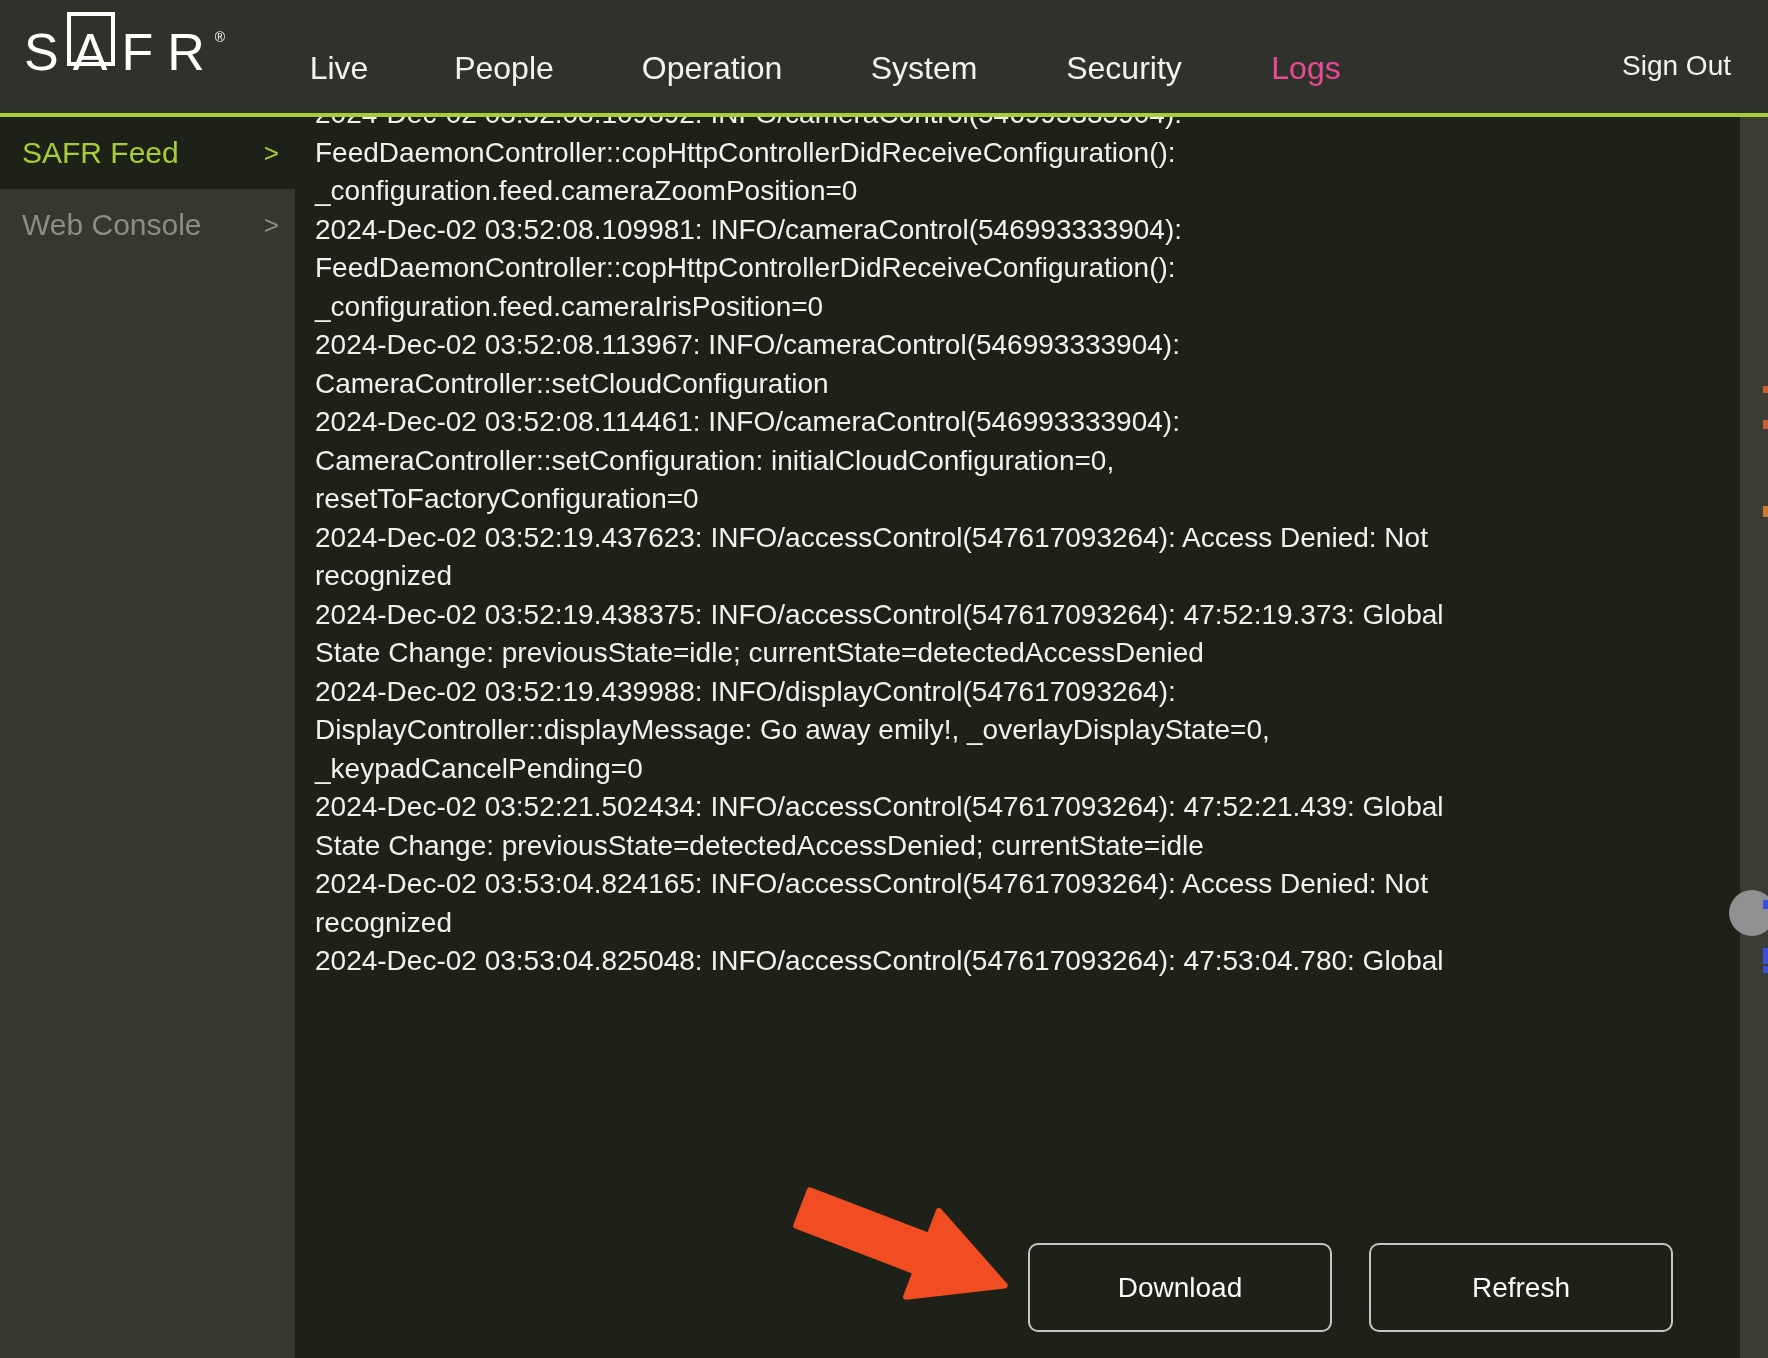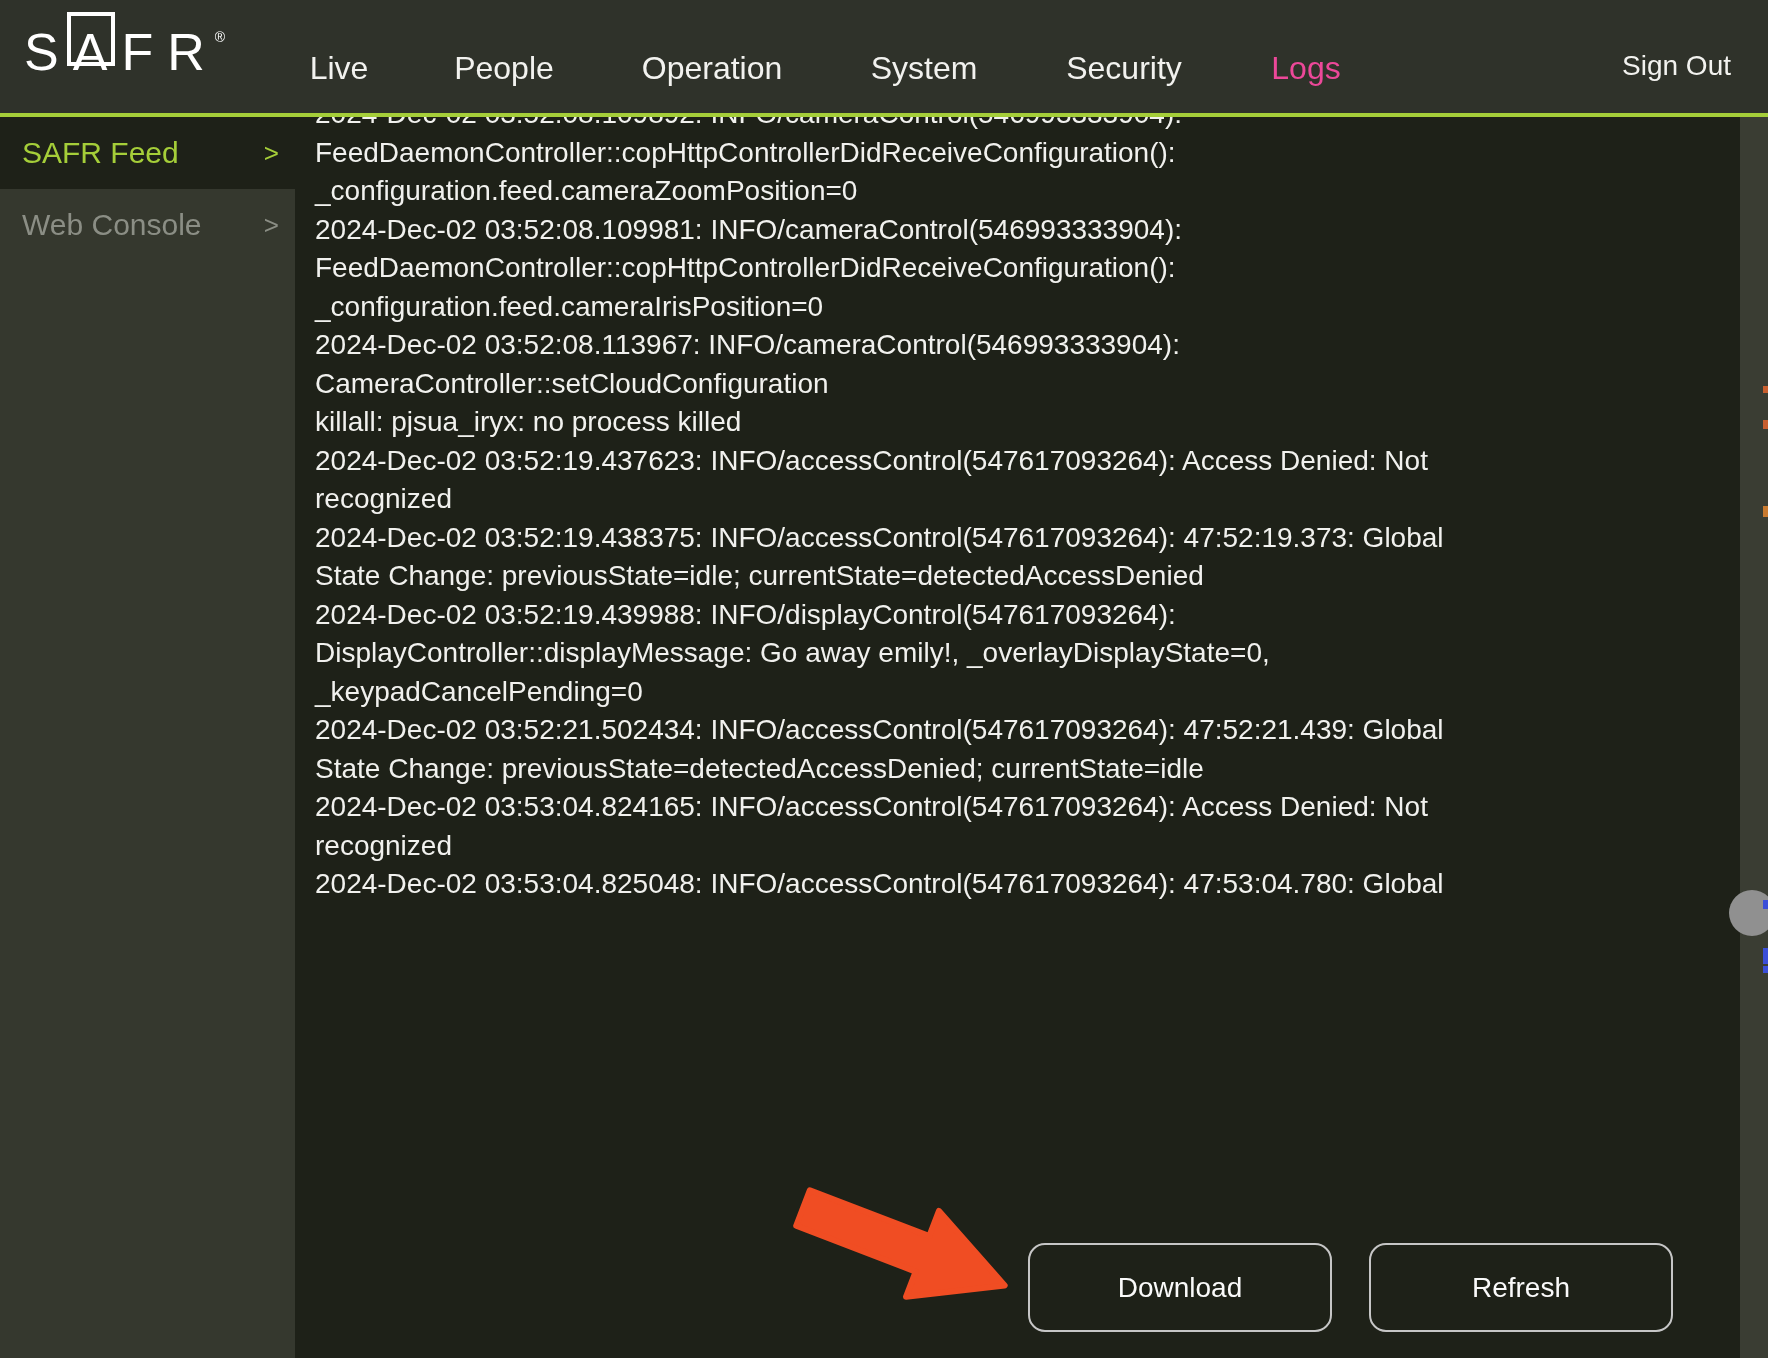--- a/index.html
+++ b/index.html
@@ -68,21 +68,21 @@
   .mark{position:absolute;width:5px;z-index:26;}
   .mark.m1{left:1763px;top:386px;height:7px;background:#c85f2f;}
   .mark.m2{left:1763px;top:420px;height:9px;background:#c85f2f;}
   .mark.m3{left:1763px;top:506px;height:11px;background:#c87a2f;}
   .mark.m4{left:1763px;top:900px;height:9px;background:#3b4fd8;}
   .mark.m5{left:1763px;top:948px;height:16px;background:#3b4fd8;}
   .mark.m6{left:1763px;top:966px;height:7px;background:#3b4fd8;}
   
   .btn{
     position:absolute;top:1243px;width:300px;height:85px;
-    background:transparent;border:2px solid #c6c6c6;border-radius:17px;
+    background:transparent;border:2px solid #c6c6c6;border-radius:10px;
     color:#fafafa;font-size:28px;font-family:"Liberation Sans",sans-serif;
     display:flex;align-items:center;justify-content:center;cursor:pointer;
     z-index:20;
   }
   .btn-download{left:1028px;}
   .btn-refresh{left:1369px;}
   
   .arrow-svg{position:absolute;left:0;top:0;width:1768px;height:1358px;z-index:40;pointer-events:none;}
 </style>
 </head>
@@ -114,21 +114,21 @@
     <span>Web Console</span>
     <span class="chev">&gt;</span>
   </div>
 </div>
 
 <div class="main">
   <div class="log">
     <div>2024-Dec-02 03:52:08.109892: INFO/cameraControl(546993333904): FeedDaemonController::copHttpControllerDidReceiveConfiguration(): _configuration.feed.cameraZoomPosition=0</div>
     <div>2024-Dec-02 03:52:08.109981: INFO/cameraControl(546993333904): FeedDaemonController::copHttpControllerDidReceiveConfiguration(): _configuration.feed.cameraIrisPosition=0</div>
     <div>2024-Dec-02 03:52:08.113967: INFO/cameraControl(546993333904): CameraController::setCloudConfiguration</div>
-    <div>killall: pjsua_iryx: no process killed</div>
+    <div>2024-Dec-02 03:52:08.114461: INFO/cameraControl(546993333904): CameraController::setConfiguration: initialCloudConfiguration=0, resetToFactoryConfiguration=0</div>
     <div>2024-Dec-02 03:52:19.437623: INFO/accessControl(547617093264): Access Denied: Not recognized</div>
     <div>2024-Dec-02 03:52:19.438375: INFO/accessControl(547617093264): 47:52:19.373: Global State Change: previousState=idle; currentState=detectedAccessDenied</div>
     <div>2024-Dec-02 03:52:19.439988: INFO/displayControl(547617093264): DisplayController::displayMessage: Go away emily!, _overlayDisplayState=0, _keypadCancelPending=0</div>
     <div>2024-Dec-02 03:52:21.502434: INFO/accessControl(547617093264): 47:52:21.439: Global State Change: previousState=detectedAccessDenied; currentState=idle</div>
     <div>2024-Dec-02 03:53:04.824165: INFO/accessControl(547617093264): Access Denied: Not recognized</div>
     <div>2024-Dec-02 03:53:04.825048: INFO/accessControl(547617093264): 47:53:04.780: Global</div>
   </div>
 </div>
 
 <div class="scroll-track"></div>

